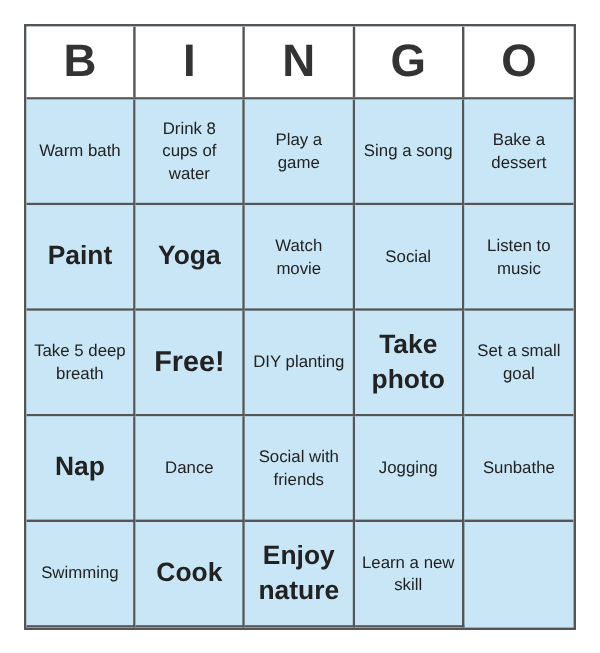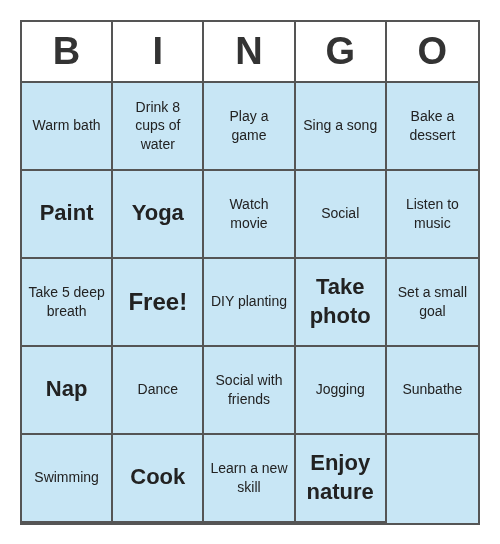--- a/index.html
+++ b/index.html
@@ -104,16 +104,16 @@
       <div class="bingo-cell">DIY planting</div>
       <div class="bingo-cell large-text">Take photo</div>
       <div class="bingo-cell">Set a small goal</div>
       <div class="bingo-cell xlarge-text">Nap</div>
       <div class="bingo-cell">Dance</div>
       <div class="bingo-cell">Social with friends</div>
       <div class="bingo-cell">Jogging</div>
       <div class="bingo-cell last-row">Sunbathe</div>
       <div class="bingo-cell last-row">Swimming</div>
       <div class="bingo-cell large-text last-row">Cook</div>
+      <div class="bingo-cell large-text last-row">Enjoy nature</div>
       <div class="bingo-cell last-row">Learn a new skill</div>
-      <div class="bingo-cell large-text last-row">Enjoy nature</div>
     </div>
 </div>
 
 </body></html>

